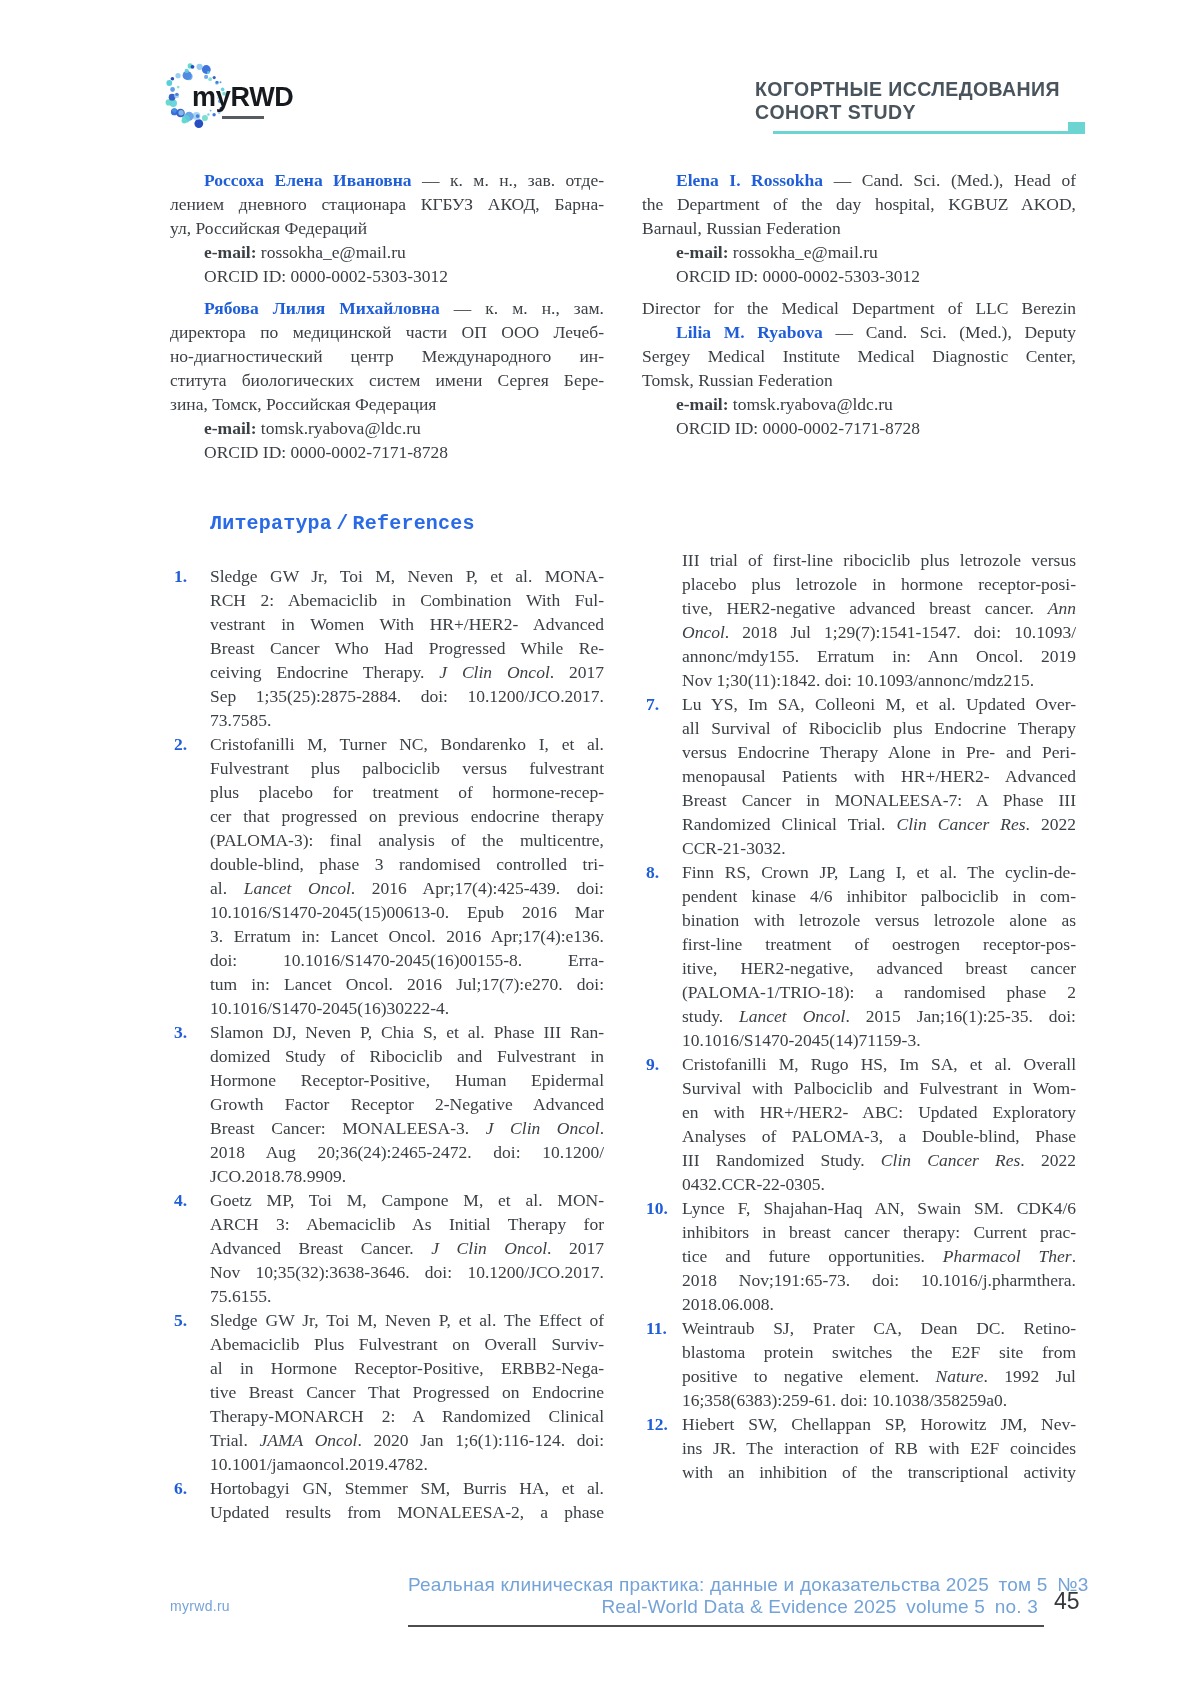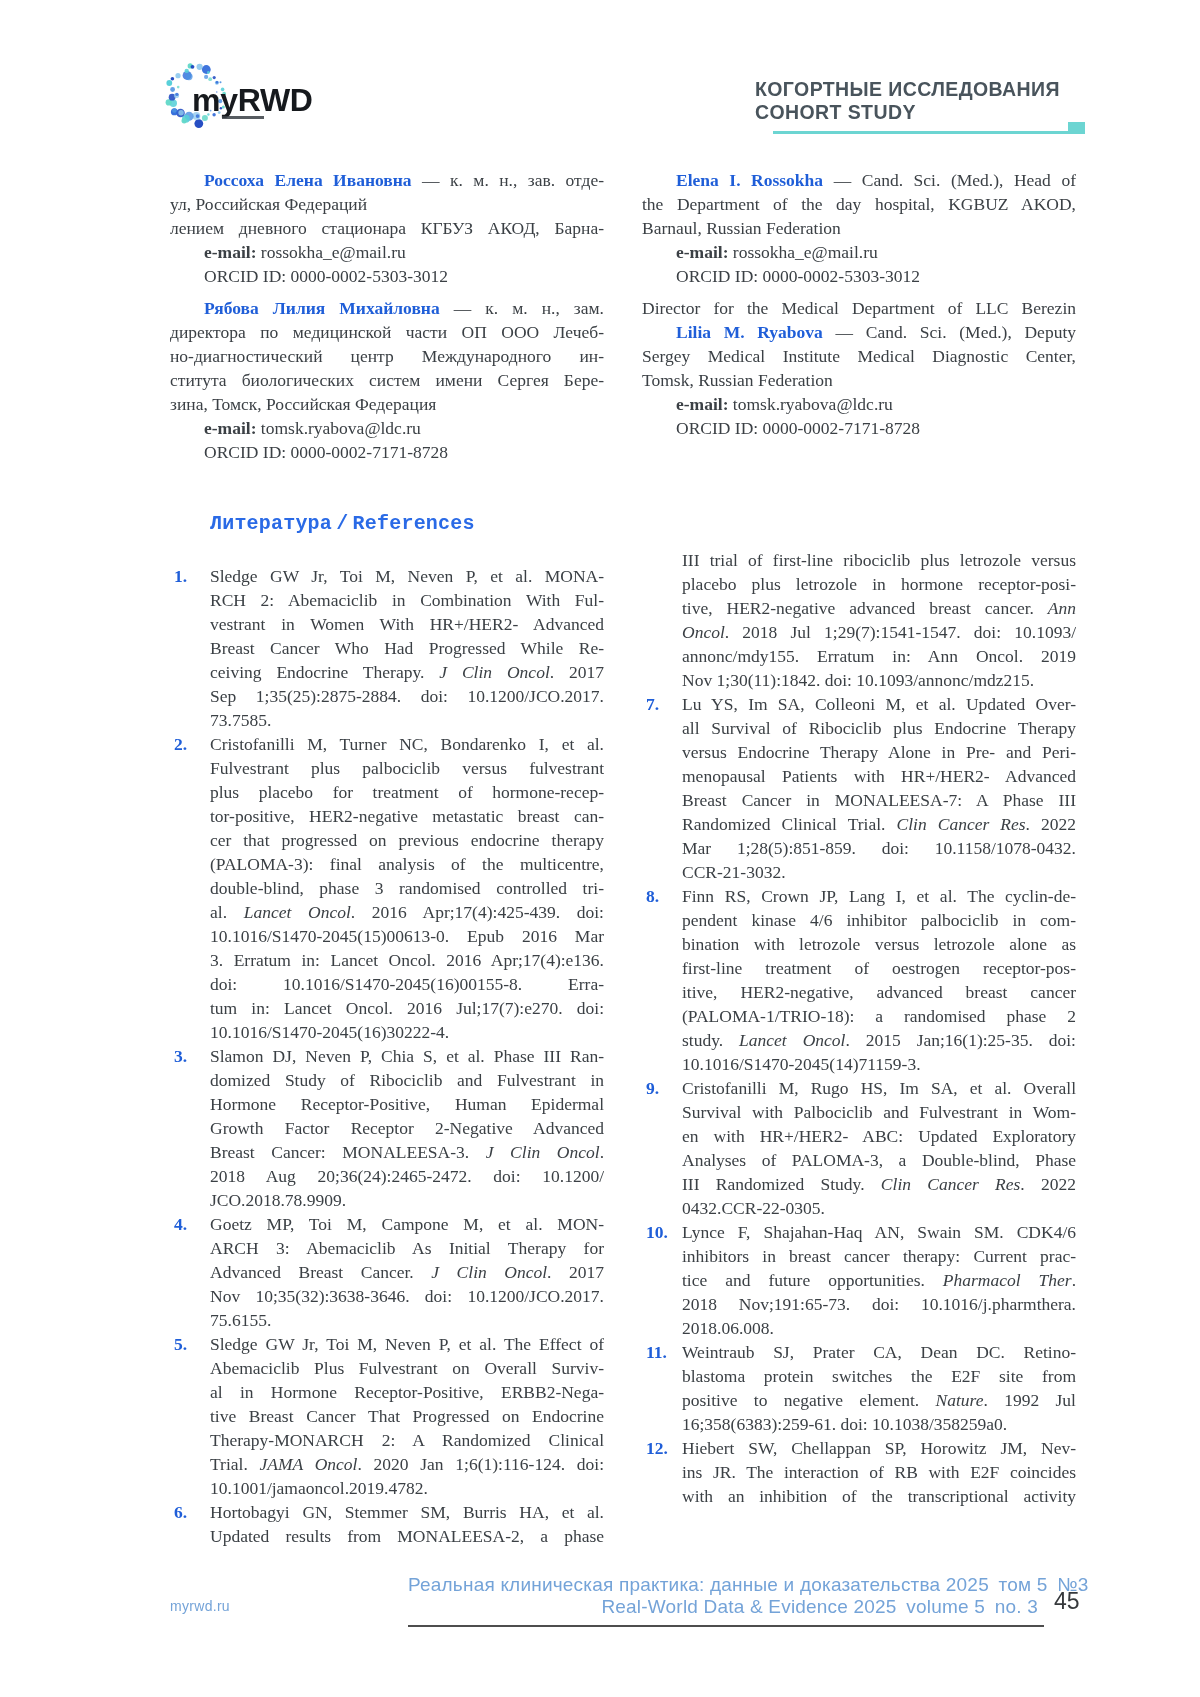--- a/index.html
+++ b/index.html
@@ -8,21 +8,21 @@
     font-family:"Liberation Serif","DejaVu Serif",serif;
     color:var(--ink);overflow:hidden;box-sizing:border-box;
     outline:1px solid #ececec;
   }
   
   .logo{position:absolute;left:158px;top:58px;width:150px;height:84px;}
   .dots{position:absolute;left:4px;top:2px;}
   .logo-text{
     position:absolute;left:34px;top:24px;
     font-family:"Liberation Sans","DejaVu Sans",sans-serif;
-    font-size:32px;font-weight:600;letter-spacing:-0.3px;color:#16191d;
+    font-size:27px;font-weight:600;letter-spacing:-0.3px;color:#16191d;
   }
   .logo-tagline{position:absolute;left:64px;top:58px;width:42px;height:3px;background:#3a3f45;opacity:.85;}
   
   .header{position:absolute;right:115px;top:78px;width:330px;text-align:left;
     font-family:"Liberation Sans","DejaVu Sans",sans-serif;}
   .h-line{font-size:19.5px;font-weight:700;line-height:23px;color:var(--gray-head);
     letter-spacing:.4px;padding-right:24px;white-space:nowrap;}
   .h-rule{position:relative;margin-top:7px;margin-left:18px;height:3px;background:var(--teal);}
   .h-square{position:absolute;right:0;bottom:3px;width:17px;height:9px;background:var(--teal);}
   
@@ -118,22 +118,22 @@
     <div class="h-line">КОГОРТНЫЕ ИССЛЕДОВАНИЯ</div>
     <div class="h-line">COHORT STUDY</div>
     <div class="h-rule">
       <span class="h-square"></span>
     </div>
   </div>
 
   <div class="authors-col" id="authors-ru">
       <div class="author">
         <div class="ln just ind"><span class="au-name">Россоха Елена Ивановна</span> — к. м. н., зав. отде-</div>
+        <div class="ln just">лением дневного стационара КГБУЗ АКОД, Барна-</div>
         <div class="ln">ул, Российская Федераций</div>
-        <div class="ln just">лением дневного стационара КГБУЗ АКОД, Барна-</div>
         <div class="ln ind"><b>e-mail:</b> rossokha_e@mail.ru</div>
         <div class="ln ind">ORCID ID: 0000-0002-5303-3012</div>
       </div>
       <div class="author">
         <div class="ln just ind"><span class="au-name">Рябова Лилия Михайловна</span> — к. м. н., зам.</div>
         <div class="ln just">директора по медицинской части ОП ООО Лечеб-</div>
         <div class="ln just">но-диагностический центр Международного ин-</div>
         <div class="ln just">ститута биологических систем имени Сергея Бере-</div>
         <div class="ln">зина, Томск, Российская Федерация</div>
         <div class="ln ind"><b>e-mail:</b> tomsk.ryabova@ldc.ru</div>
@@ -169,21 +169,20 @@
           <div class="ln just">Breast Cancer Who Had Progressed While Re-</div>
           <div class="ln just">ceiving Endocrine Therapy. <i>J Clin Oncol</i>. 2017</div>
           <div class="ln just">Sep 1;35(25):2875-2884. doi: 10.1200/JCO.2017.</div>
           <div class="ln">73.7585.</div>
         </div>
         <div class="ref">
           <span class="refnum">2.</span>
           <div class="ln just">Cristofanilli M, Turner NC, Bondarenko I, et al.</div>
           <div class="ln just">Fulvestrant plus palbociclib versus fulvestrant</div>
           <div class="ln just">plus placebo for treatment of hormone-recep-</div>
-          <div class="ln just">tor-positive, HER2-negative metastatic breast can-</div>
           <div class="ln just">cer that progressed on previous endocrine therapy</div>
           <div class="ln just">(PALOMA-3): final analysis of the multicentre,</div>
           <div class="ln just">double-blind, phase 3 randomised controlled tri-</div>
           <div class="ln just">al. <i>Lancet Oncol</i>. 2016 Apr;17(4):425-439. doi:</div>
           <div class="ln just">10.1016/S1470-2045(15)00613-0. Epub 2016 Mar</div>
           <div class="ln just">3. Erratum in: Lancet Oncol. 2016 Apr;17(4):e136.</div>
           <div class="ln just">doi: 10.1016/S1470-2045(16)00155-8. Erra-</div>
           <div class="ln just">tum in: Lancet Oncol. 2016 Jul;17(7):e270. doi:</div>
           <div class="ln">10.1016/S1470-2045(16)30222-4.</div>
         </div>
@@ -233,21 +232,20 @@
         <div class="ln">Nov 1;30(11):1842. doi: 10.1093/annonc/mdz215.</div>
       </div>
       <div class="ref">
         <span class="refnum">7.</span>
         <div class="ln just">Lu YS, Im SA, Colleoni M, et al. Updated Over-</div>
         <div class="ln just">all Survival of Ribociclib plus Endocrine Therapy</div>
         <div class="ln just">versus Endocrine Therapy Alone in Pre- and Peri-</div>
         <div class="ln just">menopausal Patients with HR+/HER2- Advanced</div>
         <div class="ln just">Breast Cancer in MONALEESA-7: A Phase III</div>
         <div class="ln just">Randomized Clinical Trial. <i>Clin Cancer Res</i>. 2022</div>
-        <div class="ln just">Mar 1;28(5):851-859. doi: 10.1158/1078-0432.</div>
         <div class="ln">CCR-21-3032.</div>
       </div>
       <div class="ref">
         <span class="refnum">8.</span>
         <div class="ln just">Finn RS, Crown JP, Lang I, et al. The cyclin-de-</div>
         <div class="ln just">pendent kinase 4/6 inhibitor palbociclib in com-</div>
         <div class="ln just">bination with letrozole versus letrozole alone as</div>
         <div class="ln just">first-line treatment of oestrogen receptor-pos-</div>
         <div class="ln just">itive, HER2-negative, advanced breast cancer</div>
         <div class="ln just">(PALOMA-1/TRIO-18): a randomised phase 2</div>

